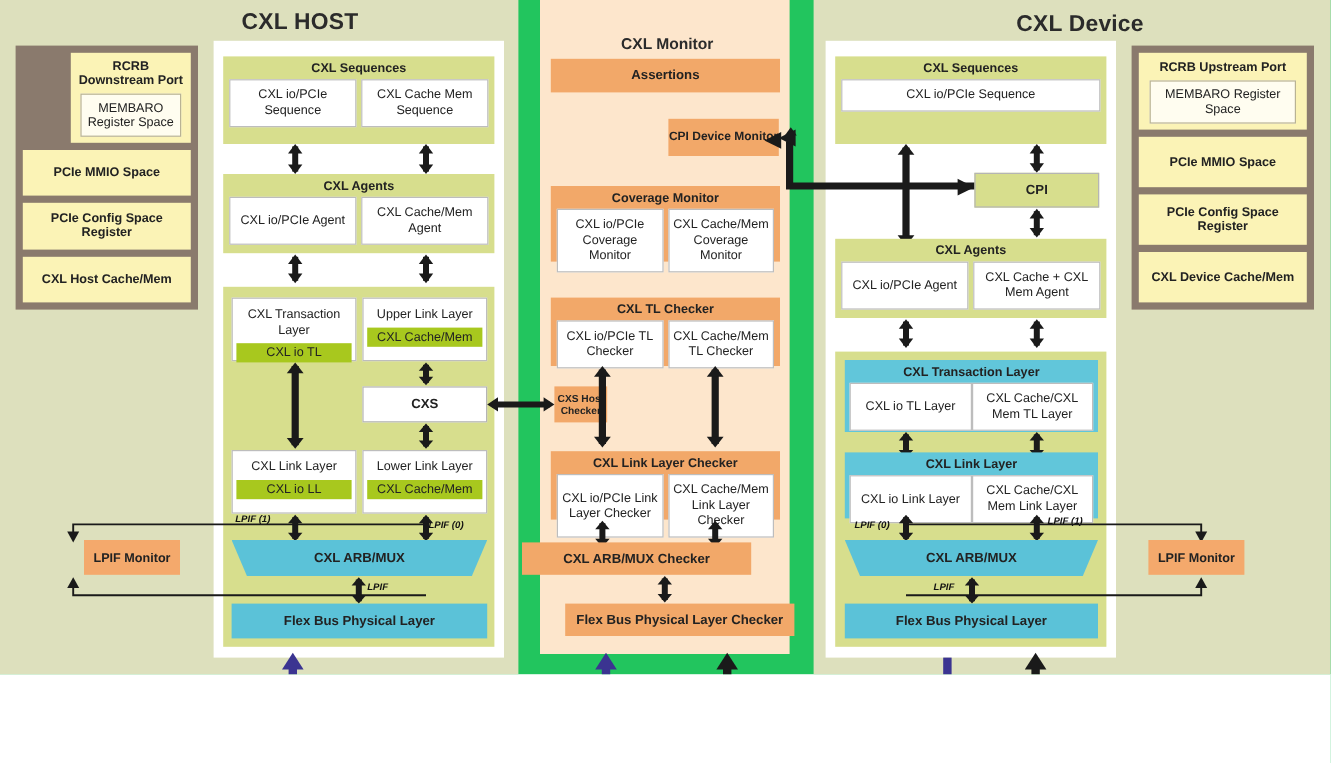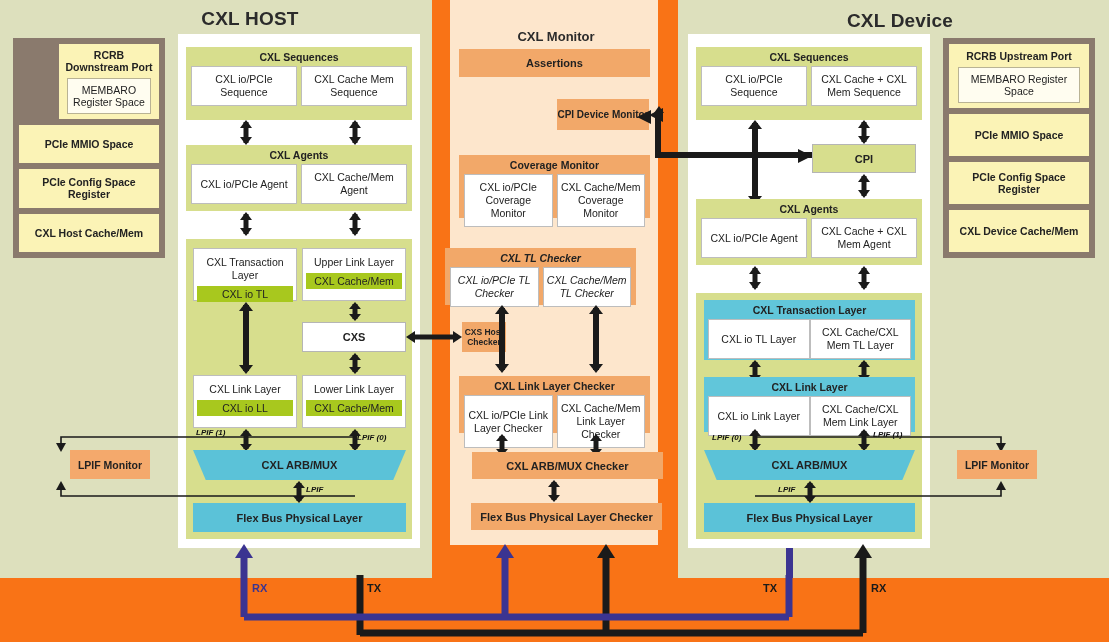--- a/index.html
+++ b/index.html
@@ -1,18 +1,18 @@
 <!DOCTYPE html>
 <html><head>
 <meta charset="utf-8">
 <title>CXL Verification IP Architecture</title>
 <style>
   html,body{margin:0;padding:0;background:#ffffff;}
   body{font-family:"Liberation Sans", sans-serif;}
-  #stage{position:relative;width:1109px;height:642px;overflow:hidden;background:#f97316;}
+  #stage{position:relative;width:1109px;height:562px;overflow:hidden;background:#22c55e;}
 
   .abs{position:absolute;box-sizing:border-box;}
 
   
   .panel-green{background:#dde0bd;}
   .panel-orange{background:#fde6cc;}
   .card-white{background:#ffffff;}
 
   .panel-title{
     font-weight:bold;color:#2b2b2b;text-align:center;
@@ -261,21 +261,21 @@
   </div>
 
   <div class="abs grp grp-orange" style="left:459px;top:155px;width:191px;height:63px;">
     <div class="grp-head">Coverage Monitor</div>
     <div class="grp-row">
       <div class="cell-white">CXL io/PCIe Coverage Monitor</div>
       <div class="cell-white">CXL Cache/Mem Coverage Monitor</div>
     </div>
   </div>
 
-  <div class="abs grp grp-orange" style="left:445px;top:248px;width:191px;height:57px;font-style:italic;">
+  <div class="abs grp grp-orange" style="left:459px;top:248px;width:191px;height:57px;">
     <div class="grp-head">CXL TL Checker</div>
     <div class="grp-row">
       <div class="cell-white">CXL io/PCIe TL Checker</div>
       <div class="cell-white">CXL Cache/Mem TL Checker</div>
     </div>
   </div>
 
   <div class="abs small-orange" style="left:462px;top:322px;width:44px;height:30px;">
     <span>CXS Host Checker</span>
   </div>
@@ -309,21 +309,21 @@
     <path d="M8 2 L8 20" stroke="#1a1a1a" stroke-width="5"></path>
     <path d="M8 0 L14 7 L2 7 Z" fill="#1a1a1a"></path>
       <path d="M8 22 L14 15 L2 15 Z" fill="#1a1a1a"></path>
   </svg>
   <svg class="arr" style="left:588px;top:434px;" width="16" height="22">
     <path d="M8 2 L8 20" stroke="#1a1a1a" stroke-width="5"></path>
     <path d="M8 0 L14 7 L2 7 Z" fill="#1a1a1a"></path>
       <path d="M8 22 L14 15 L2 15 Z" fill="#1a1a1a"></path>
   </svg>
 
-  <div class="abs bar bar-orange" style="left:472px;top:452px;width:191px;height:27px;">
+  <div class="abs bar bar-orange" style="left:435px;top:452px;width:191px;height:27px;">
     <span>CXL ARB/MUX Checker</span>
   </div>
 
   <svg class="arr" style="left:546px;top:480px;" width="16" height="22">
     <path d="M8 2 L8 20" stroke="#1a1a1a" stroke-width="5"></path>
     <path d="M8 0 L14 7 L2 7 Z" fill="#1a1a1a"></path>
       <path d="M8 22 L14 15 L2 15 Z" fill="#1a1a1a"></path>
   </svg>
 
   <div class="abs bar bar-orange" style="left:459px;top:503px;width:191px;height:27px;margin-left:12px;">
@@ -349,21 +349,20 @@
     </div>
     <div class="reg-item" style="flex:1;">
       <span>CXL Device Cache/Mem</span>
     </div>
   </div>
 
   <div class="abs grp grp-olive" style="left:696px;top:47px;width:226px;height:73px;">
     <div class="grp-head">CXL Sequences</div>
     <div class="grp-row">
       <div class="cell-white">CXL io/PCIe Sequence</div>
-      <div class="cell-white">CXL Cache + CXL Mem Sequence</div>
     </div>
   </div>
 
   <svg class="arr" style="left:747px;top:120px;" width="16" height="85">
     <path d="M8 3 L8 82" stroke="#1a1a1a" stroke-width="6"></path>
     <path d="M8 0 L15 9 L1 9 Z" fill="#1a1a1a"></path>
       <path d="M8 85 L15 76 L1 76 Z" fill="#1a1a1a"></path>
   </svg>
 
   <svg class="arr" style="left:640px;top:110px;" width="180" height="52">

